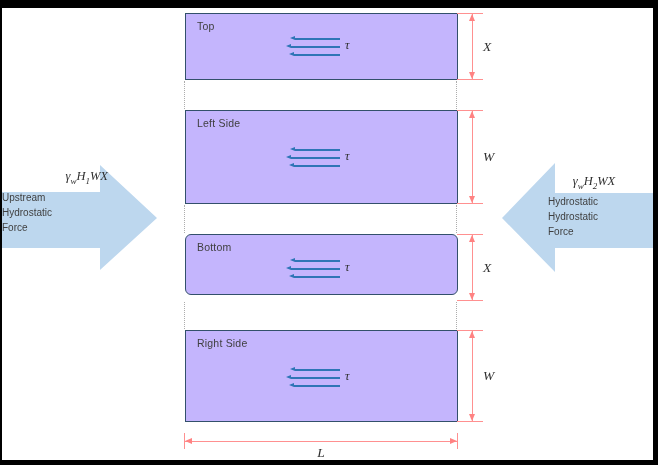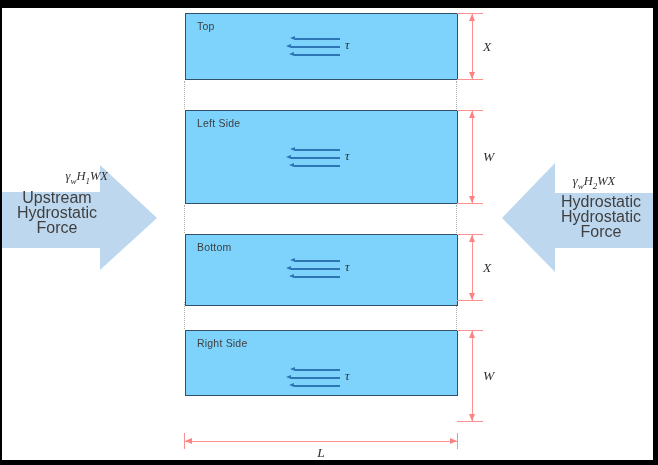--- a/index.html
+++ b/index.html
@@ -6,26 +6,26 @@
   .canvas {
     position:relative; width:658px; height:465px; background:#000;
     font-family:"Liberation Sans", sans-serif; overflow:hidden;
   }
   .paper {
     position:absolute; left:2px; top:8px; width:651px; height:452px; background:#fff;
   }
   
   .panel {
     position:absolute; left:185px; width:273px; box-sizing:border-box;
-    background:#7dd3fc; border:1.5px solid #33506B;
+    background:#c4b5fd; border:1.5px solid #33506B;
   }
   .panel-top    { top:13px;  height:67px; }
   .panel-left   { top:110px; height:94px;padding-left:39px; }
-  .panel-bottom { top:234px; height:72px; }
-  .panel-right  { top:330px; height:66px; }
+  .panel-bottom { top:234px; height:61px;border-radius:6px; }
+  .panel-right  { top:330px; height:92px; }
   .panel-label {
     position:absolute; left:11px; top:6px; font-size:10.5px; color:#3F3F3F; letter-spacing:0.2px;
   }
   
   .tau-group { position:absolute; left:291px; width:49px; height:17px; }
   .tau-top    { top:38px; }
   .tau-left   { top:149px; }
   .tau-bottom { top:260px; }
   .tau-right  { top:369px; }
   .shear-line { position:absolute; height:1.5px; background:#2E75B6; }
@@ -89,21 +89,21 @@
     clip-path: polygon(0 55px, 53px 0, 53px 30px, 151px 30px, 151px 85px, 53px 85px, 53px 109px);
   }
   .formula {
     position:absolute; text-align:center; font-family:"Liberation Serif", serif;
     font-style:italic; font-size:12.5px; color:#2f2f2f; white-space:nowrap;
   }
   .formula sub { font-size:9px; font-style:italic; }
   .formula-left  { left:18px;  top:169px; width:90px;text-align:right; }
   .formula-right { left:544px; top:174px; width:100px; }
   .force-label {
-    position:absolute; text-align:center; font-size:16px; line-height:15px; color:#3F3F3F;
+    position:absolute; font-size:10px; line-height:15px; color:#3F3F3F;
   }
   .force-left  { left:2px;   top:190px; width:110px; }
   .force-right { left:548px; top:194px; width:106px; }
 </style>
 </head>
 <body>
 
 <div class="canvas">
   <div class="paper"></div>
 

